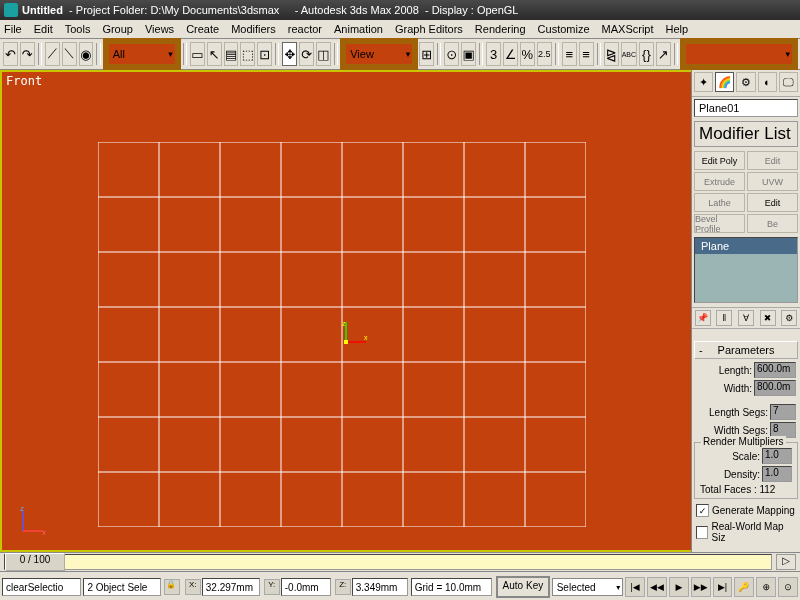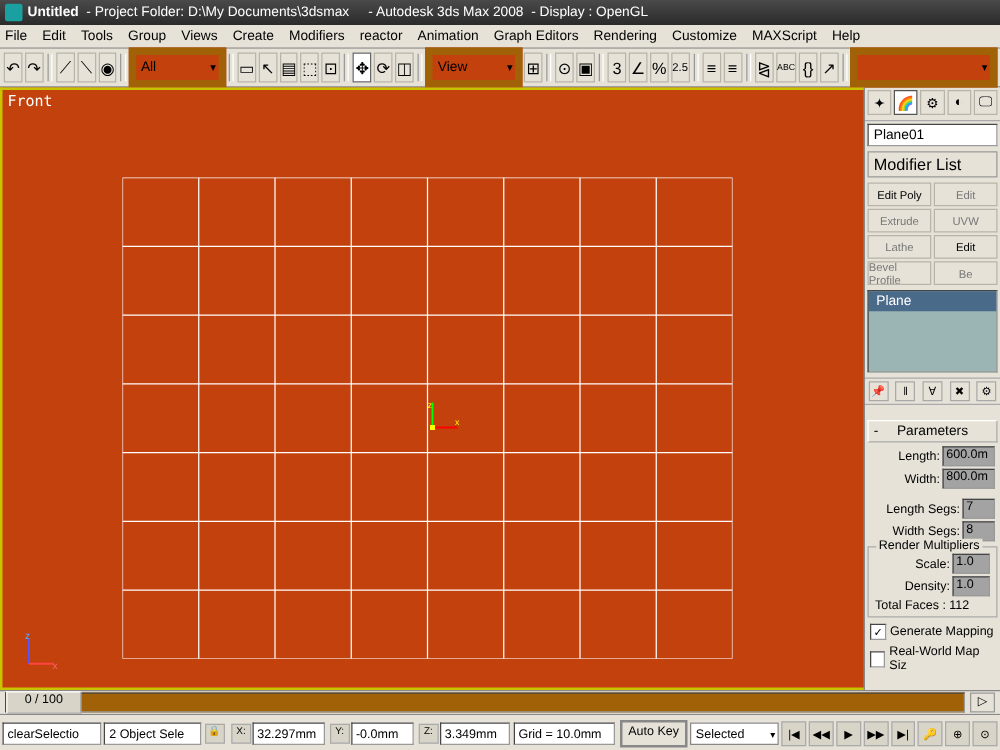--- a/index.html
+++ b/index.html
@@ -18,39 +18,39 @@
 .viewport .label{position:absolute;top:2px;left:4px;color:#fff;font-size:12px;font-family:monospace}
 .viewport .grid{position:absolute;top:70px;left:96px;width:488px;height:385px}
 .viewport .grid line{stroke:#fff;stroke-width:1}
 .viewport .gizmo{position:absolute;top:248px;left:336px;width:30px;height:30px}
 .viewport .axes{position:absolute;bottom:14px;left:16px;width:30px;height:30px}
 .panel{width:108px;background:#e6e2d8;border-left:1px solid #888;display:flex;flex-direction:column;overflow:hidden}
 .panel .iconrow{height:22px;display:flex;padding:2px;gap:2px;border-bottom:1px solid #aaa}
 .panel .iconrow .ib{width:18px;height:18px;border:1px solid #b8b4a8;background:#e6e2d8;display:flex;align-items:center;justify-content:center;font-size:11px}
 .panel .iconrow .ib.sel{background:#fff;border:1px solid #555}
 .panel .field{background:#fff;border:1px inset #999;padding:2px 4px;margin:2px;font-size:11px}
-.panel .label{padding:2px 4px;font-size:13px}
+.panel .label{padding:2px 4px;font-size:17px}
 .panel .modbtns{display:flex;flex-wrap:wrap;padding:1px}
 .panel .modbtns .mb{width:49px;height:17px;border:1px solid #b8b4a8;display:flex;align-items:center;justify-content:center;font-size:9px;color:#777;margin:1px}
 .panel .modbtns .mb.on{color:#000}
 .panel .stack{background:#9bb5b5;border:1px inset #999;margin:2px;height:64px}
 .panel .stack .sel{background:#4a6a8a;color:#fff;padding:2px 6px;font-size:11px}
 .panel .pinrow{height:20px;display:flex;justify-content:space-around;align-items:center;border-top:1px solid #aaa;border-bottom:1px solid #aaa;margin:2px 0}
 .panel .pinrow .pb{width:14px;height:14px;border:1px solid #aaa;font-size:9px;display:flex;align-items:center;justify-content:center}
 .panel .rollout-hd{background:#e6e2d8;border:1px outset #fff;text-align:center;padding:2px;margin:4px 2px 2px;font-size:11px;position:relative}
 .panel .rollout-hd .minus{position:absolute;left:4px}
 .panel .param{display:flex;align-items:center;justify-content:flex-end;padding:1px 4px;font-size:10px}
 .panel .param .lbl{margin-right:2px}
 .panel .param .val{width:36px;height:14px;background:#a3a3a3;border:1px inset #999;padding:0 2px;font-size:10px}
 .panel .group{border:1px solid #aaa;margin:3px 2px;padding:4px 1px 2px;position:relative}
 .panel .group .gt{position:absolute;top:-7px;left:6px;background:#e6e2d8;padding:0 2px;font-size:10px}
 .panel .chk{display:flex;align-items:center;padding:2px 4px;font-size:10px}
 .panel .chk .box{width:11px;height:11px;border:1px inset #999;background:#fff;margin-right:3px;display:flex;align-items:center;justify-content:center;font-size:9px}
 .timeline{height:18px;background:#e6e2d8;display:flex;align-items:center;border-top:1px solid #888;position:relative}
-.timeline .track{flex:1;height:14px;background:#a16207;border:1px inset #999;margin:0 4px;position:relative}
+.timeline .track{flex:1;height:14px;background:#fef9c3;border:1px inset #999;margin:0 4px;position:relative}
 .timeline .marker{position:absolute;left:0;top:-2px;width:58px;height:16px;background:#d8d4c8;border:1px outset #fff;text-align:center;font-size:10px}
 .timeline .end{width:18px;height:14px;border:1px solid #999;text-align:center;font-size:10px;margin-right:4px}
 .status{height:30px;background:#e6e2d8;display:flex;align-items:center;border-top:1px solid #888;font-size:10px;padding:0 2px;gap:2px}
 .status .fld{background:#fff;border:1px inset #999;height:16px;padding:0 3px;display:flex;align-items:center}
 .status .coord{display:flex;align-items:center;margin:0 1px}
 .status .coord .ico{width:14px;height:14px;border:1px solid #aaa;margin-right:1px;background:#d8d4c8;font-size:8px;text-align:center}
 .status .dd2{height:16px;border:1px solid #888;background:#fff;padding:0 14px 0 4px;position:relative;font-size:10px;display:flex;align-items:center}
 .status .dd2:after{content:"▾";position:absolute;right:2px;font-size:8px}
 .status .tbtn{width:18px;height:18px;border:1px solid #aaa;background:#d8d4c8;display:flex;align-items:center;justify-content:center;font-size:9px}
 .status .key{width:50px;height:18px;border:2px solid #888;text-align:center;line-height:16px;font-size:10px}

